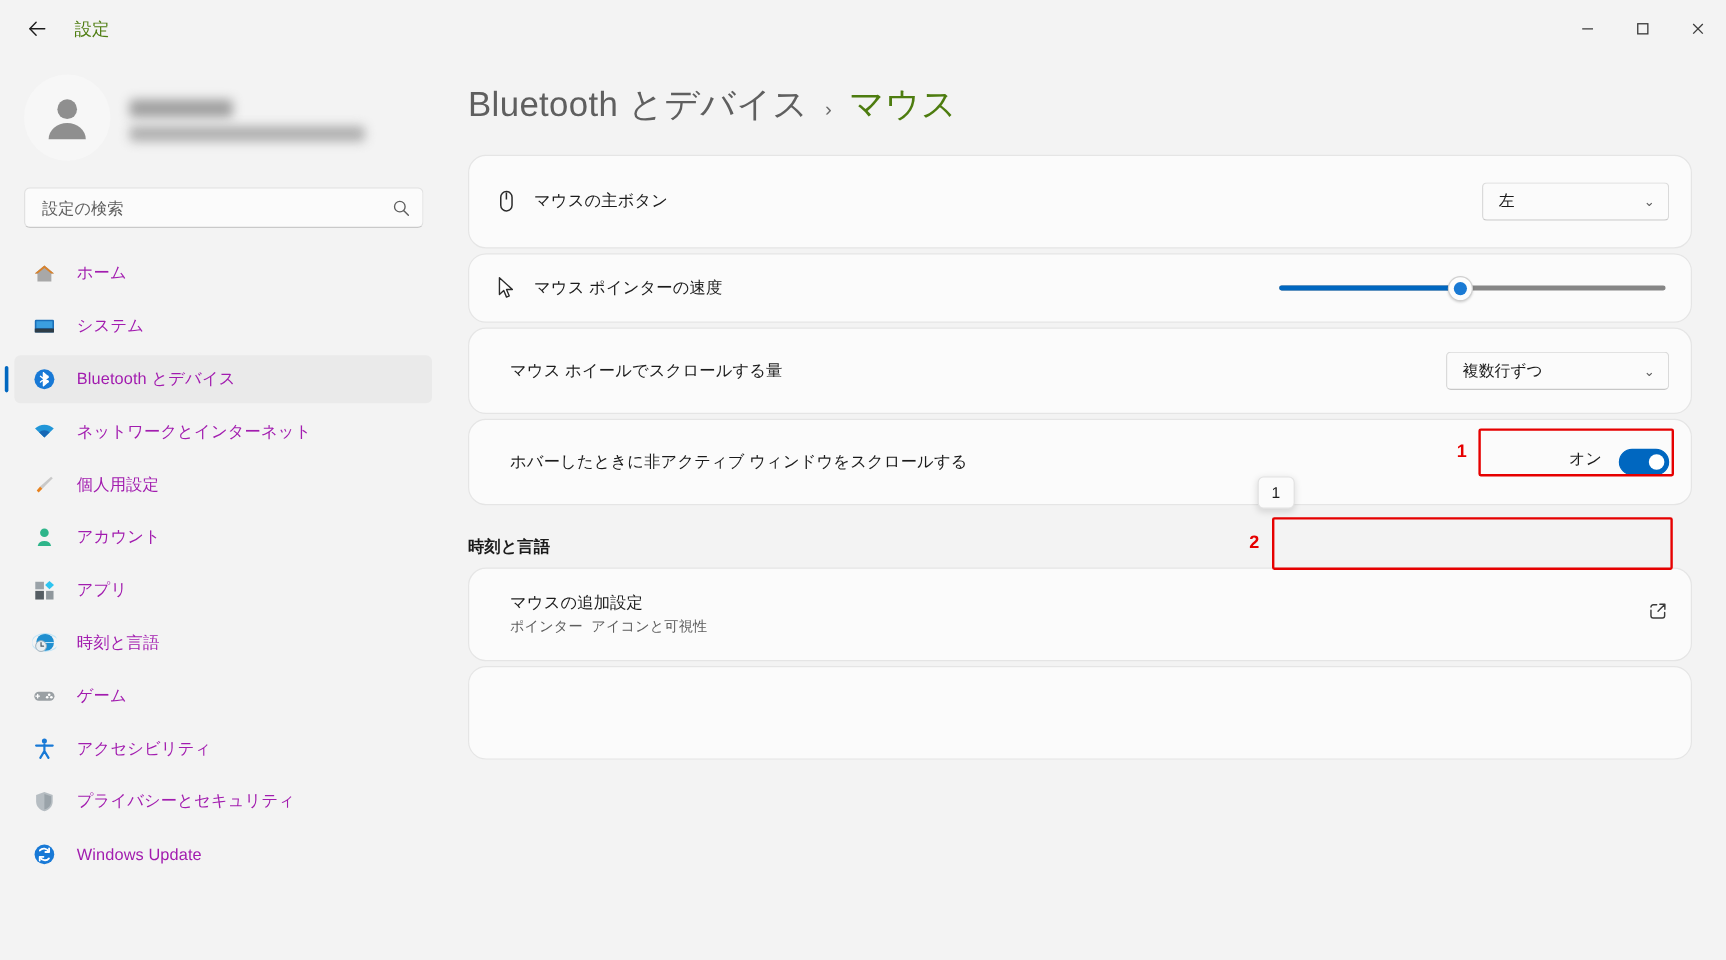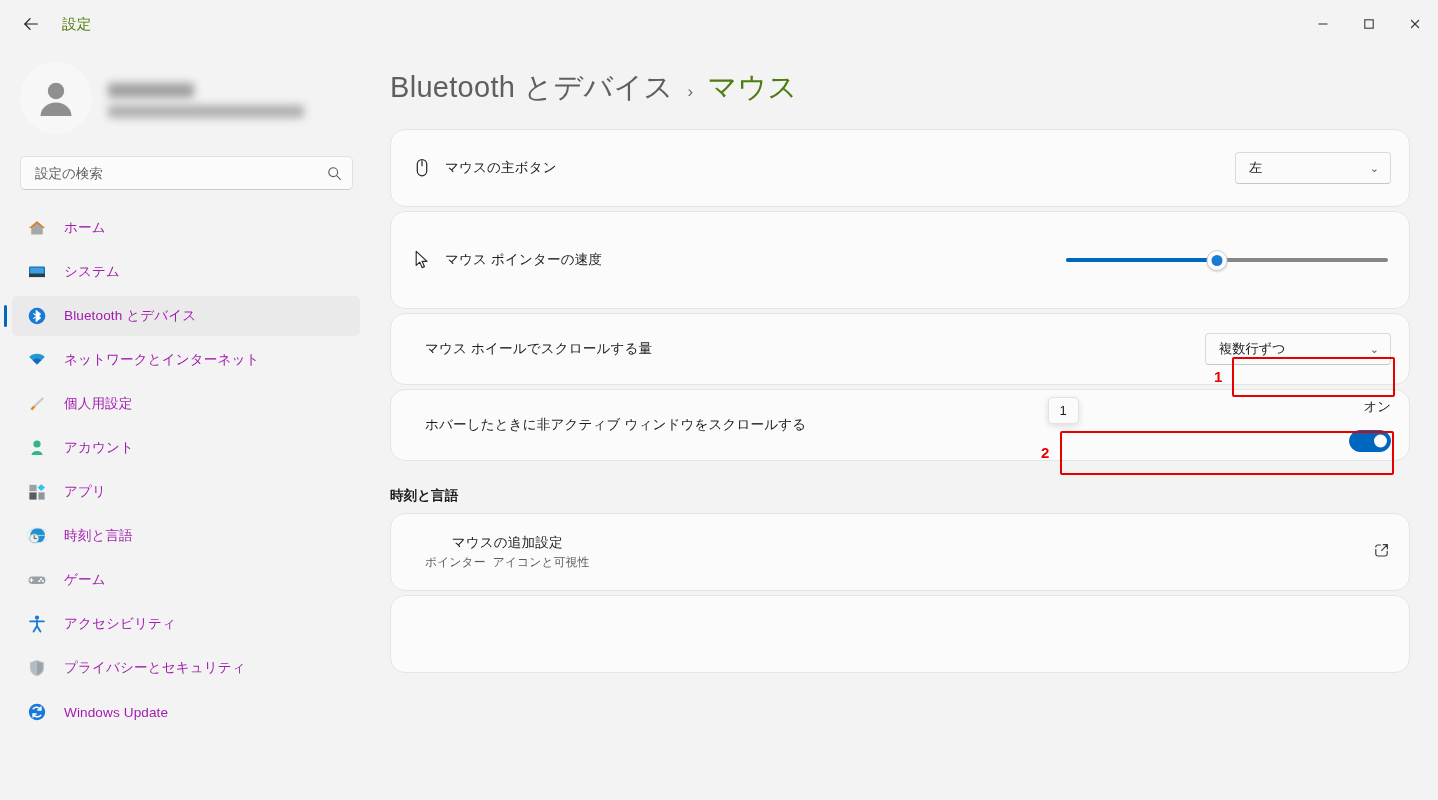--- a/index.html
+++ b/index.html
@@ -124,21 +124,21 @@
   .thumb {
     position: absolute; width: 21px; height: 21px; border-radius: 50%;
     background: #fdfdfd; border: 1px solid #d0d0d0;
     box-shadow: 0 1px 2px rgba(0,0,0,.16);
     display: flex; align-items: center; justify-content: center;
     transform: translateX(-50%);
   }
   .thumb i { width: 11px; height: 11px; border-radius: 50%; background: #1a7ad4; display: block; }
 
   
-  .togglewrap { display: flex; align-items: flex-end; gap: 14px; flex-direction: column; }
+  .togglewrap { display: flex; align-items: flex-start; gap: 14px; }
   .toggle-state { font-size: 13.4px; color: #1b1b1b; }
   .toggle {
     width: 42px; height: 22px; border-radius: 11px; background: #0067c0;
     border: 1px solid #0067c0; position: relative; cursor: pointer;
   }
   .toggle .knob {
     position: absolute; right: 3px; top: 50%; transform: translateY(-50%);
     width: 13px; height: 13px; border-radius: 50%; background: #fff;
   }
 
@@ -363,21 +363,21 @@
         </svg>
       </span>
       <span class="card-label">マウスの主ボタン</span>
       <span class="spacer"></span>
       <div class="dropdown">
         <span>左</span>
         <span class="chev">⌄</span>
       </div>
     </div>
 
-    <div class="card" style="height:98px;">
+    <div class="card" style="height:58px;">
       <span class="card-icon">
         <svg width="22" height="22" viewBox="0 0 22 22">
           <path d="M5.2 2.4 L5.2 16.4 L8.8 13.1 L11.1 18.6 L13.4 17.6 L11.1 12.3 L16 12.3 Z" fill="#fff" stroke="#2b2b2b" stroke-width="1.15" stroke-linejoin="round"></path>
         </svg>
       </span>
       <span class="card-label">マウス ポインターの速度</span>
       <span class="spacer"></span>
       <div class="slider" id="pointer-speed-slider" style="width:322px; margin-right:3px;">
         <div class="track"></div>
         <div class="fill" id="ps-fill" style="width: 151.34px;"></div>
@@ -405,21 +405,21 @@
         <span class="toggle-state">オン</span>
         <div class="toggle">
           <span class="knob"></span>
         </div>
       </div>
     </div>
 
     <div class="sectionhead">時刻と言語</div>
 
     <div class="card" style="height:78px;">
-      <div style="display:flex; flex-direction:column; margin-left:14px;text-align:center;">
+      <div style="display:flex; flex-direction:column; margin-left:14px;">
         <span class="card-label">マウスの追加設定</span>
         <span class="card-sub">ポインター アイコンと可視性</span>
       </div>
       <span class="spacer"></span>
       <span>
         <svg width="19" height="19" viewBox="0 0 20 20">
           <path d="M4 6.2 a2 2 0 0 1 2 -2 h3 M16 11 v2.8 a2 2 0 0 1 -2 2 H6 a2 2 0 0 1 -2 -2 V9" fill="none" stroke="#3b3b3b" stroke-width="1.25" stroke-linecap="round"></path>
           <path d="M10.2 9.8 L16 4 M11.8 3.8 H16.2 V8.2" fill="none" stroke="#3b3b3b" stroke-width="1.25" stroke-linecap="round" stroke-linejoin="round"></path>
         </svg>
       </span>

